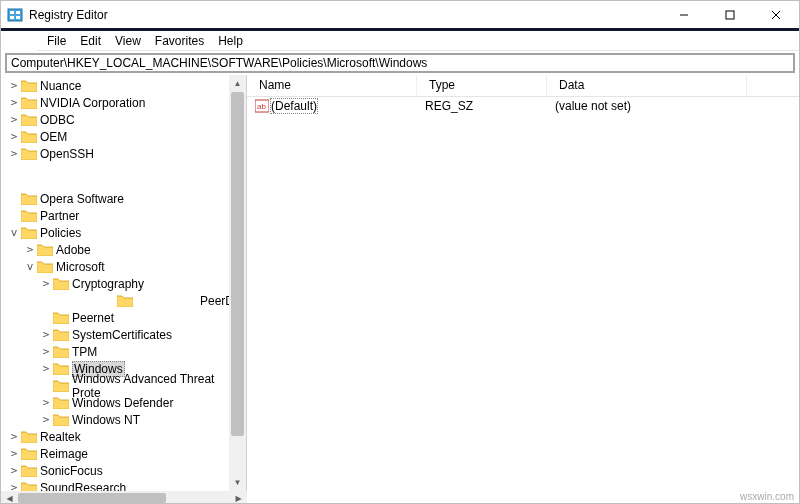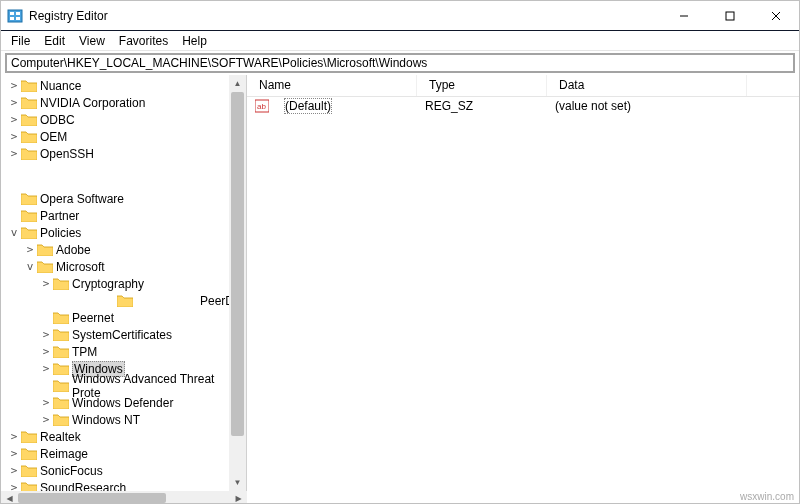--- a/index.html
+++ b/index.html
@@ -12,21 +12,21 @@
     width: 800px;
     height: 504px;
     overflow: hidden;
     border: 1px solid #c0c0c0;
   }
   .titlebar {
     height: 30px;
     display: flex;
     align-items: center;
     background: #fff;
-    border-bottom: 1px solid #0f172a;
+    border-bottom: 3px solid #0f172a;
   }
   .titlebar .app-icon {
     width: 16px; height: 16px;
     margin: 0 6px;
   }
   .titlebar .title {
     flex: 1;
     font-size: 12px;
   }
   .win-controls { display: flex; }
@@ -36,20 +36,21 @@
     font-size: 10px;
     color: #333;
   }
   .menubar {
     height: 20px;
     display: flex;
     align-items: center;
     padding: 0 4px;
     gap: 2px;
     border-bottom: 1px solid #e5e5e5;
+    margin-left: 36px;
   }
   .menu-item {
     padding: 1px 6px;
     font-size: 12px;
   }
   .addressbar-wrap {
     padding: 2px 4px;
   }
   .addressbar {
     width: 100%;
@@ -152,21 +153,21 @@
     align-items: center;
   }
   .cell {
     padding: 0 8px;
     font-size: 12px;
     display: flex;
     align-items: center;
   }
   .val-icon {
     width: 14px; height: 14px;
-    margin-right: 15px;
+    margin-right: 1px;
   }
   .cell .boxed {
     border: 1px dotted #888;
   }
   .watermark {
     position: absolute;
     bottom: 2px; right: 6px;
     font-size: 10px;
     color: #aaa;
   }

